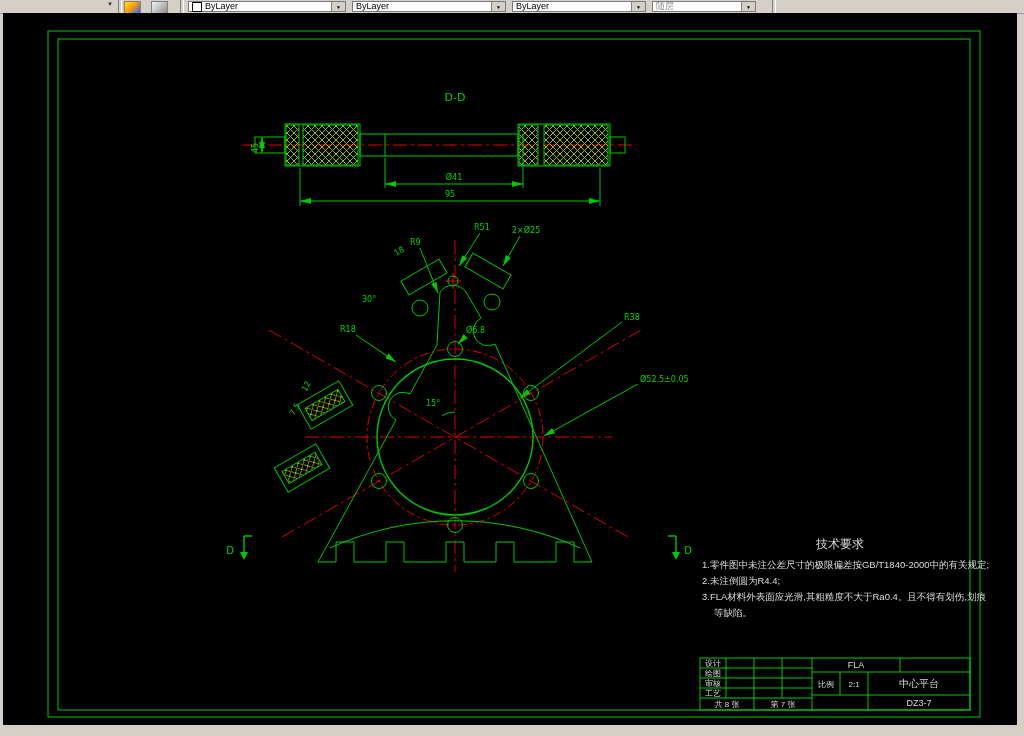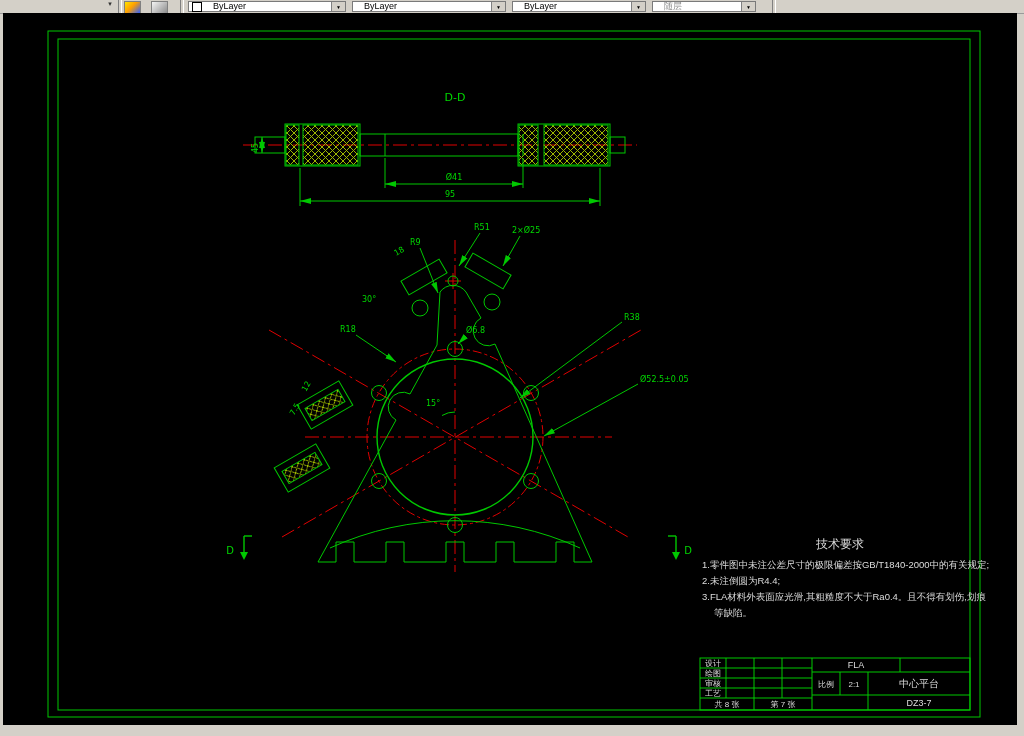--- a/index.html
+++ b/index.html
@@ -14,21 +14,21 @@
     color:#333;display:flex;align-items:flex-start;justify-content:center;}
   .tb-sep{position:absolute;top:0;width:2px;height:13px;border-left:1px solid #808080;
     border-right:1px solid #fff;}
   .tb-icon{position:absolute;top:1px;width:15px;height:11px;border:1px solid #808080;}
   .icon-color{left:124px;background:linear-gradient(135deg,#ffe400 0%,#ffa000 45%,#3060ff 100%);}
   .icon-gray{left:151px;background:linear-gradient(135deg,#f4f4f4,#8c8c8c);}
   .combo{position:absolute;top:1px;height:11px;background:#fff;
     border:1px solid #7a7a7a;display:flex;align-items:center;font-size:9px;color:#000;
     padding-left:3px;box-sizing:border-box;}
   .combo .swatch{width:8px;height:8px;background:#fff;border:1px solid #000;margin-right:3px;flex:0 0 auto;}
-  .combo .combo-text{white-space:nowrap;overflow:hidden;line-height:11px;margin-left:8px;}
+  .combo .combo-text{white-space:nowrap;overflow:hidden;line-height:11px;}
   .combo .combo-arrow{margin-left:auto;width:13px;height:100%;background:#d4d0c8;
     border-left:1px solid #808080;font-size:5px;color:#000;display:flex;align-items:center;justify-content:center;flex:0 0 auto;}
   .combo.disabled .combo-text{color:#8a8a8a;}
   
   .canvas{position:absolute;left:3px;top:13px;width:1014px;height:712px;background:#000;overflow:hidden;}
   .canvas svg{position:absolute;left:-3px;top:-13px;width:1024px;height:736px;display:block;}
   .g{fill:none;stroke:#00c800;stroke-width:1;}
   .g2{fill:none;stroke:#00c800;stroke-width:1.4;}
   .hx{fill:url(#hx);stroke:#00c800;stroke-width:1;}
   .r{fill:none;stroke:#e00000;stroke-width:1;}

